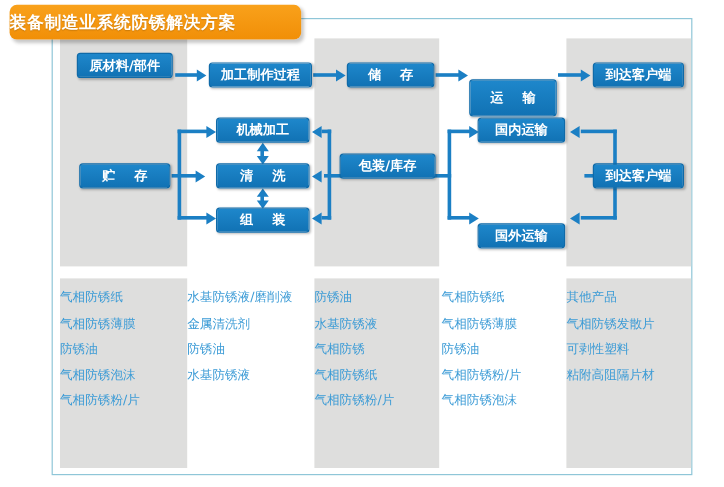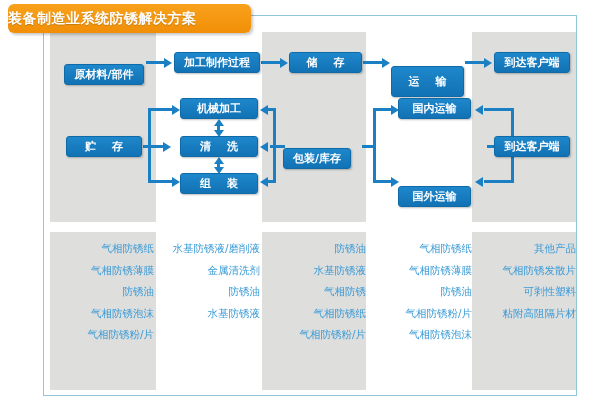--- a/index.html
+++ b/index.html
@@ -80,21 +80,21 @@
   .ar.r{border-top:5px solid transparent;border-bottom:5px solid transparent;border-left:8px solid #1b7fc4;}
   .ar.l{border-top:5px solid transparent;border-bottom:5px solid transparent;border-right:8px solid #1b7fc4;}
   .ar.u{border-left:5px solid transparent;border-right:5px solid transparent;border-bottom:7px solid #1b7fc4;}
   .ar.d{border-left:5px solid transparent;border-right:5px solid transparent;border-top:7px solid #1b7fc4;}
 
   
   .col{
     position:absolute;
     top:238px;
     width:104px;
-    display:flex;flex-direction:column;align-items:flex-end;
+    display:flex;flex-direction:column;align-items:flex-start;
     z-index:22;
   }
   .col .item{
     color:#3b9bd6;
     font-size:10.5px;
     line-height:21.5px;
     white-space:nowrap;
     text-align:center;
   }
 </style>
@@ -105,21 +105,21 @@
 
   <div class="frame"></div>
 
   <div class="band top b1"></div>
   <div class="band top b2"></div>
   <div class="band top b3"></div>
   <div class="band bot b1"></div>
   <div class="band bot b2"></div>
   <div class="band bot b3"></div>
 
-  <div class="box" style="left:64px;top:64px;width:80px;height:21px;">原材料/部件</div>
+  <div class="box" style="left:64px;top:44px;width:80px;height:21px;">原材料/部件</div>
   <div class="ln h" style="left:146px;top:61px;width:20px;"></div>
   <div class="ar r" style="left:164px;top:57.5px;"></div>
 
   <div class="box" style="left:174px;top:52px;width:86px;height:21px;">加工制作过程</div>
   <div class="ln h" style="left:261px;top:61px;width:21px;"></div>
   <div class="ar r" style="left:280px;top:57.5px;"></div>
 
   <div class="box sp" style="left:289px;top:52px;width:73px;height:21px;">储  存</div>
   <div class="ln h" style="left:363px;top:61px;width:21px;"></div>
   <div class="ar r" style="left:382px;top:57.5px;"></div>
@@ -147,21 +147,21 @@
   <div class="box sp" style="left:180px;top:173px;width:78px;height:21px;">组  装</div>
 
   <div class="ln v" style="left:217px;top:122px;height:11px;"></div>
   <div class="ar u" style="left:213.5px;top:119px;"></div>
   <div class="ar d" style="left:213.5px;top:130px;"></div>
 
   <div class="ln v" style="left:217px;top:160px;height:10px;"></div>
   <div class="ar u" style="left:213.5px;top:157px;"></div>
   <div class="ar d" style="left:213.5px;top:167px;"></div>
 
-  <div class="box" style="left:283px;top:148px;width:68px;height:21px;">包装/库存</div>
+  <div class="box" style="left:283px;top:128px;width:80px;height:21px;">包装/库存</div>
 
   <div class="ln h" style="left:270px;top:145px;width:15px;"></div>
   <div class="ln v" style="left:273px;top:108px;height:75px;"></div>
   <div class="ln h" style="left:268px;top:108px;width:8px;"></div>
   <div class="ln h" style="left:268px;top:180px;width:8px;"></div>
   <div class="ar l" style="left:260px;top:104.5px;"></div>
   <div class="ar l" style="left:260px;top:141.5px;"></div>
   <div class="ar l" style="left:260px;top:176.5px;"></div>
 
   <div class="ln h" style="left:362px;top:145px;width:14px;"></div>

